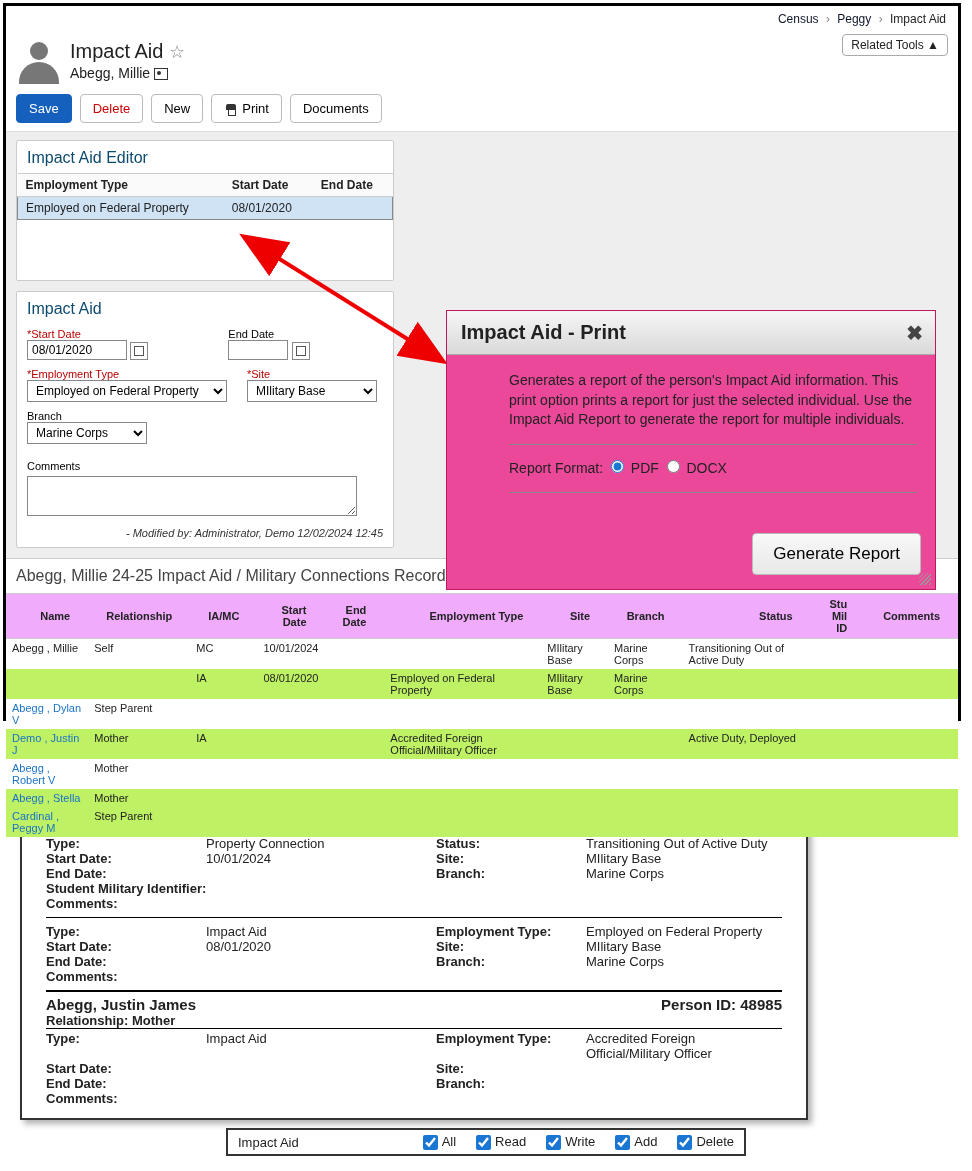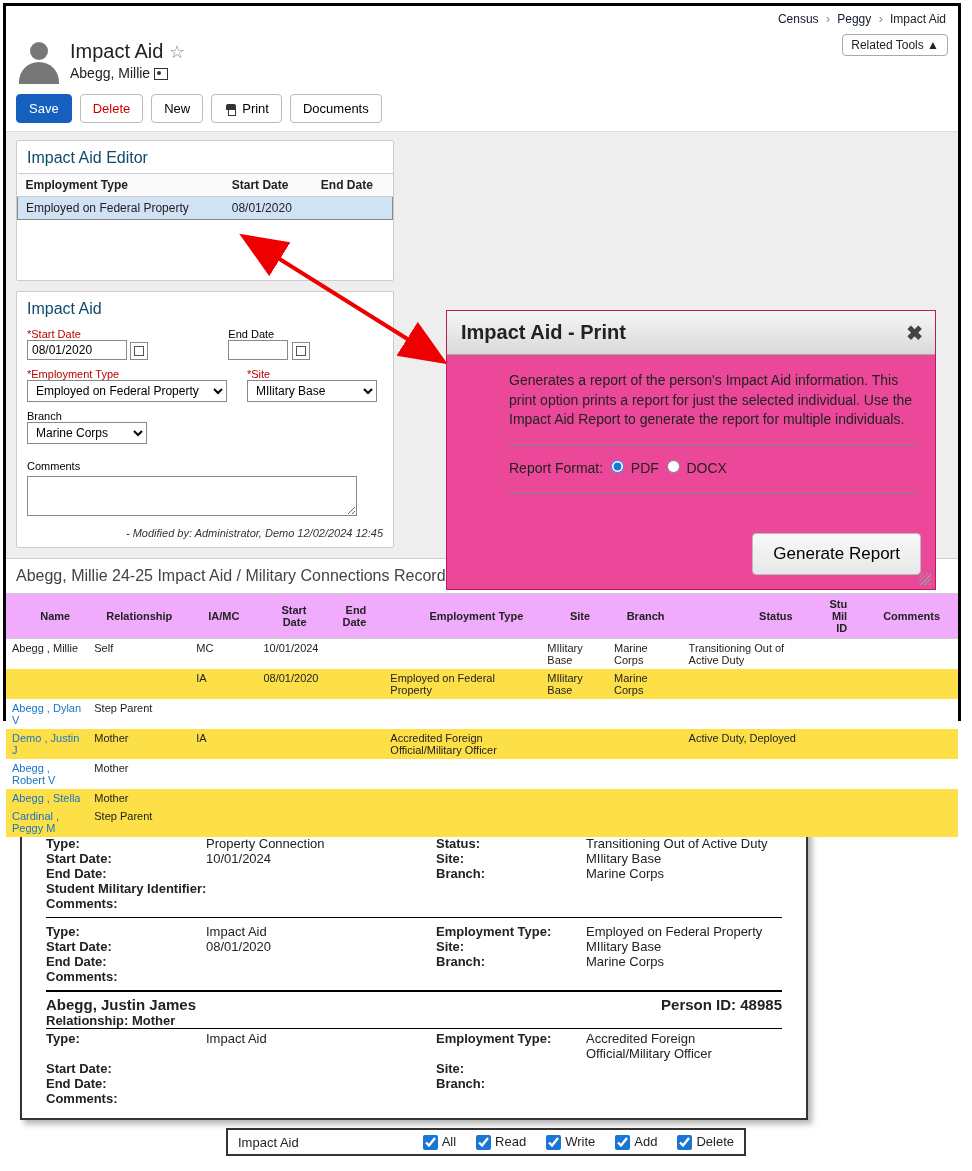--- a/index.html
+++ b/index.html
@@ -55,21 +55,21 @@
   .dlg-body hr { margin:14px 0; border:none; border-top:1px solid #888;}
   .dlg-footer { padding:10px 14px 14px; text-align:right; }
   .genbtn { background:linear-gradient(#f8f8f8,#e8e8e8); border:1px solid #bbb; padding:10px 20px; font-size:17px; border-radius:4px; cursor:pointer;}
   .resize-grip{position:absolute;right:4px;bottom:4px;width:12px;height:12px;background:repeating-linear-gradient(135deg,#999,#999 1px,transparent 1px,transparent 3px);}
   .arrow { position:absolute; left:230px; top:98px; z-index:5; pointer-events:none;}
   .records-panel { margin:0 -10px; border-top:1px solid #ccc; background:#fff;}
   .records-title { font-size:16px; padding:8px 10px; color:#444;}
   .rec-table { width:100%; border-collapse:collapse; font-size:11px;}
   .rec-table th { text-align:right; padding:4px 18px; border-top:1px solid #ccc; border-bottom:1px solid #ccc; background:#f0abfc; font-weight:bold;}
   .rec-table td { padding:3px 6px; vertical-align:top;}
-  .rec-table tr.alt td { background:#fde047;}
+  .rec-table tr.alt td { background:#bef264;}
   .rec-table a { color:#1a73c7; text-decoration:none;}
   
   .report-frame { width:788px; border:2px solid #333; margin:8px 20px; padding:18px 24px 10px; font-family: Verdana, Arial, sans-serif; box-shadow:4px 4px 6px rgba(0,0,0,0.3);}
   .report-title { text-align:center; font-size:19px; font-weight:bold; line-height:1.3; margin-bottom:18px;}
   .rep-person-hdr { font-weight:bold; font-size:15px; display:flex; justify-content:space-between; border-bottom:1px solid #000;}
   .rep-grid { display:grid; grid-template-columns: 160px 230px 150px auto; font-size:13px; padding:2px 0;}
   .rep-grid .lbl { font-weight:bold;}
   .rep-sep { border-top:1px solid #000; margin:4px 0;}
   
   .perm-frame { width:520px; border:2px solid #333; margin:6px auto 10px; padding:4px 10px; display:flex; align-items:center; gap:20px; font-size:13px;}

